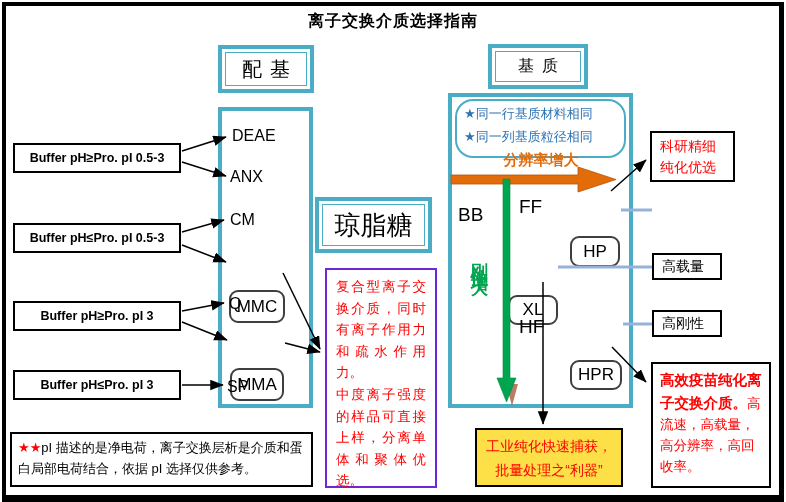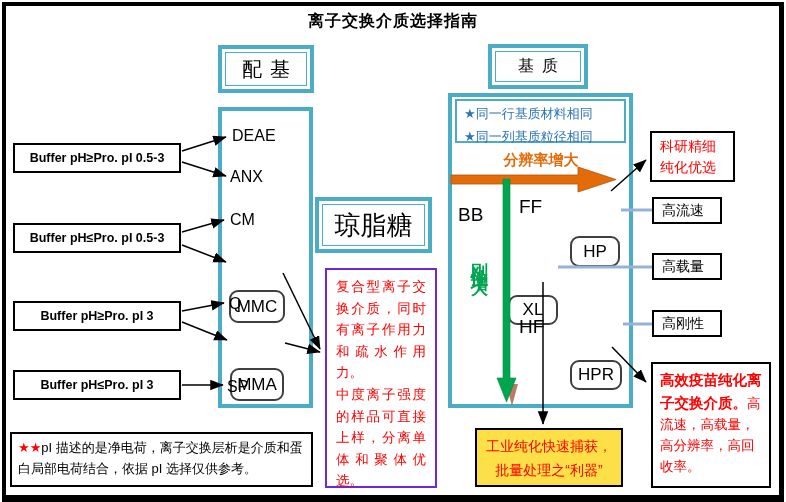--- a/index.html
+++ b/index.html
@@ -57,39 +57,38 @@
   <div class="abs bufferbox" style="left:13px;top:370px;width:168px;height:30px;">Buffer pH≤Pro. pI 3</div>
 
   <div class="abs tealhdr" style="left:315px;top:197px;width:117px;height:56px;font-size:26px;">琼脂糖</div>
 
   <div class="abs rednote" style="left:325px;top:268px;width:112px;height:220px;">
     <span>复合型离子交换介质，同时有离子作用力和疏水作用力。</span><br>
     <span>中度离子强度的样品可直接上样，分离单体和聚体优选。</span>
   </div>
 
   <div class="abs tealcol" style="left:448px;top:93px;width:185px;height:315px;"></div>
-  <div class="abs starbox" style="left:455px;top:99px;width:171px;height:44px;">
+  <div class="abs starbox" style="left:455px;top:99px;width:171px;height:59px;border-radius:18px;">
     <div>★同一行基质材料相同</div>
     <div>★同一列基质粒径相同</div>
   </div>
   <div class="abs orange-label" style="left:455px;top:151px;width:172px;">分辨率增大</div>
   <div class="abs green-label" style="left:468px;top:250px;height:100px;">刚性增大</div>
 
   <div class="abs cellletter" style="left:458px;top:204px;">BB</div>
   <div class="abs cellletter" style="left:519px;top:196px;">FF</div>
   <div class="abs rnd" style="left:570px;top:192px;width:50px;height:31px;">HP</div>
   <div class="abs rnd" style="left:508px;top:251px;width:50px;height:30px;">XL</div>
   <div class="abs cellletter" style="left:519px;top:316px;">HF</div>
   <div class="abs rnd" style="left:570px;top:316px;width:52px;height:30px;">HPR</div>
 
   <div class="abs blackbox" style="left:650px;top:131px;width:85px;height:51px;color:#FF0000;font-size:14px;flex-direction:column;align-items:flex-start;padding-left:8px;line-height:1.5;">
     <span>科研精细</span>
     <span>纯化优选</span>
   </div>
-  <div class="abs callout" style="left:652px;top:197px;width:70px;height:27px;">高流速</div>
   <div class="abs callout" style="left:652px;top:253px;width:70px;height:27px;">高载量</div>
   <div class="abs callout" style="left:652px;top:310px;width:70px;height:27px;">高刚性</div>
 
   <div class="abs" style="left:651px;top:362px;width:120px;height:126px;border:2px solid #000;background:#fff;
         color:#FF0000;font-size:13.5px;line-height:1.55;padding:5px 7px;z-index:3;box-sizing:border-box;">
     <span style="font-weight:bold;font-size:14.5px;">高效疫苗纯化离子交换介质。</span><span>高流速，高载量，高分辨率，高回收率。</span>
   </div>
 
   <div class="abs" style="left:475px;top:428px;width:148px;height:59px;border:2px solid #000;background:#fde047;
         color:#FF0000;font-size:14px;line-height:1.7;text-align:center;padding-top:5px;z-index:3;box-sizing:border-box;">

